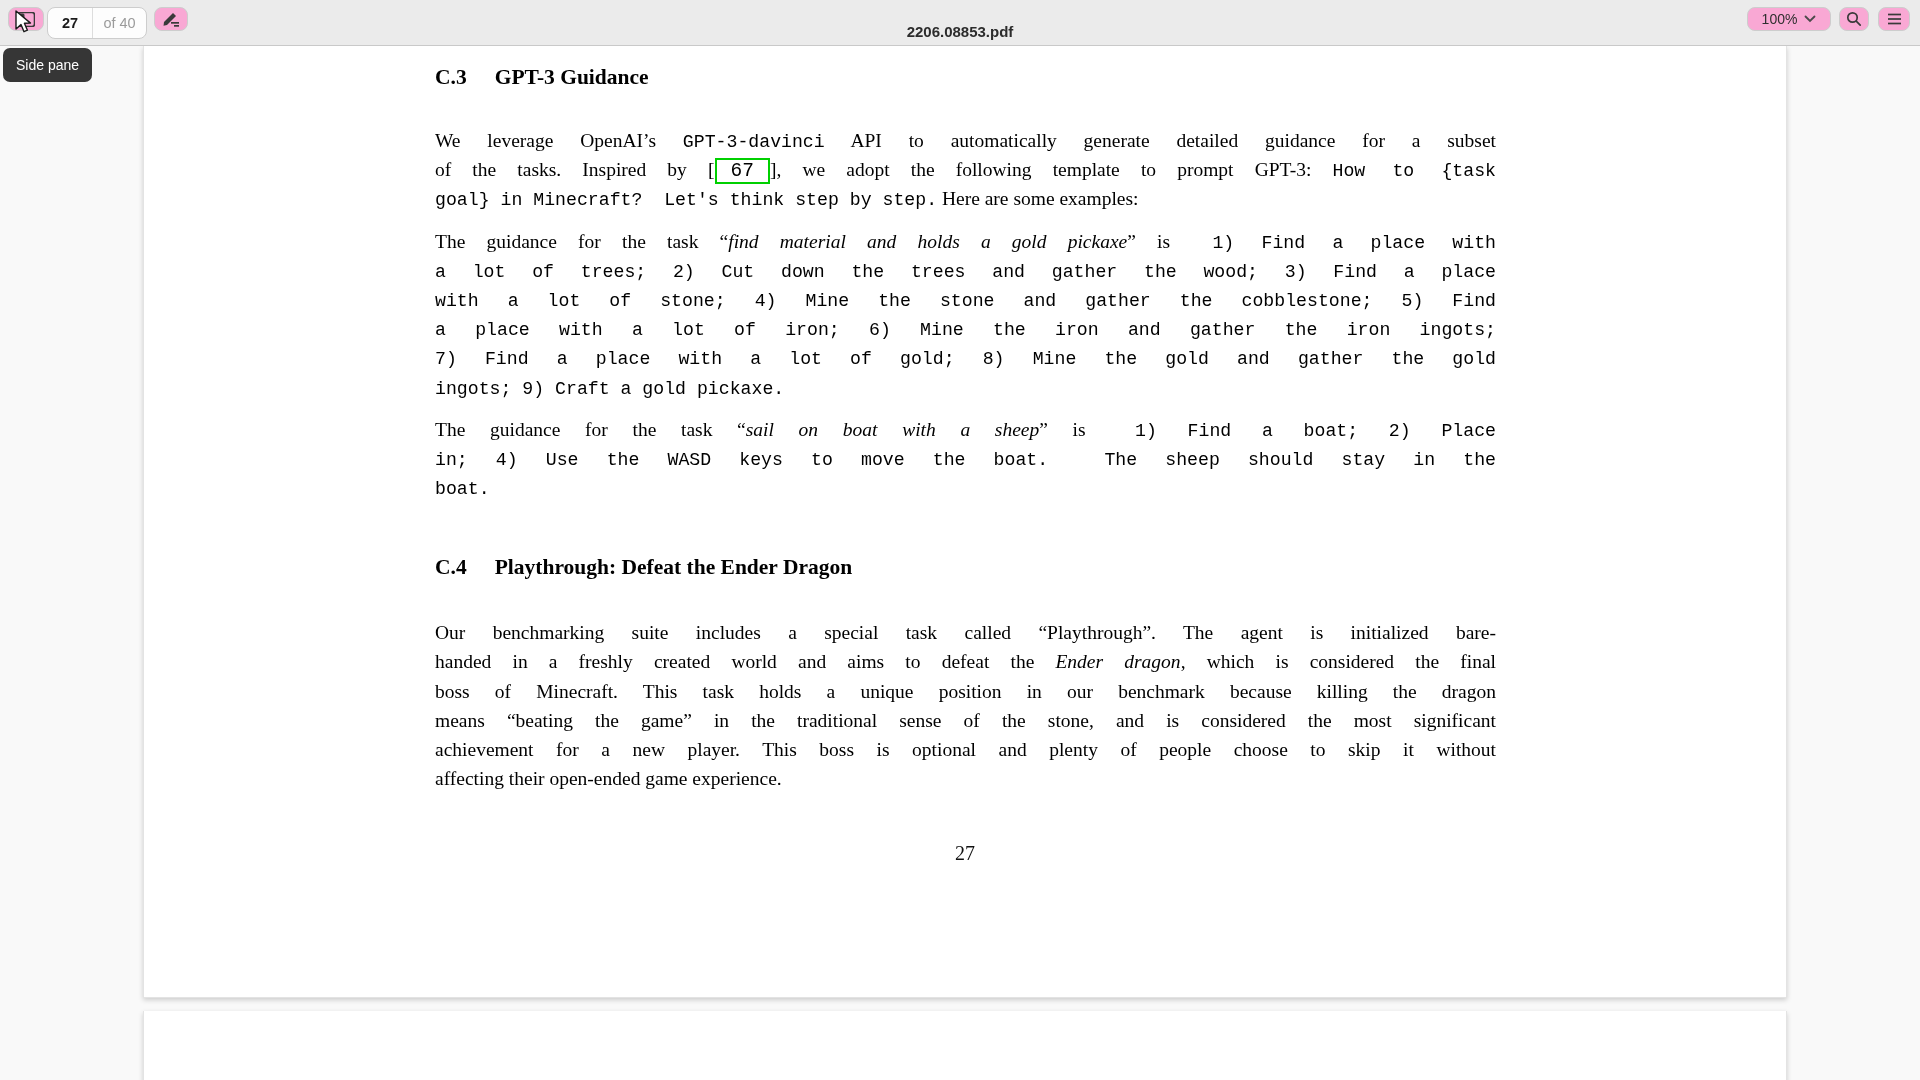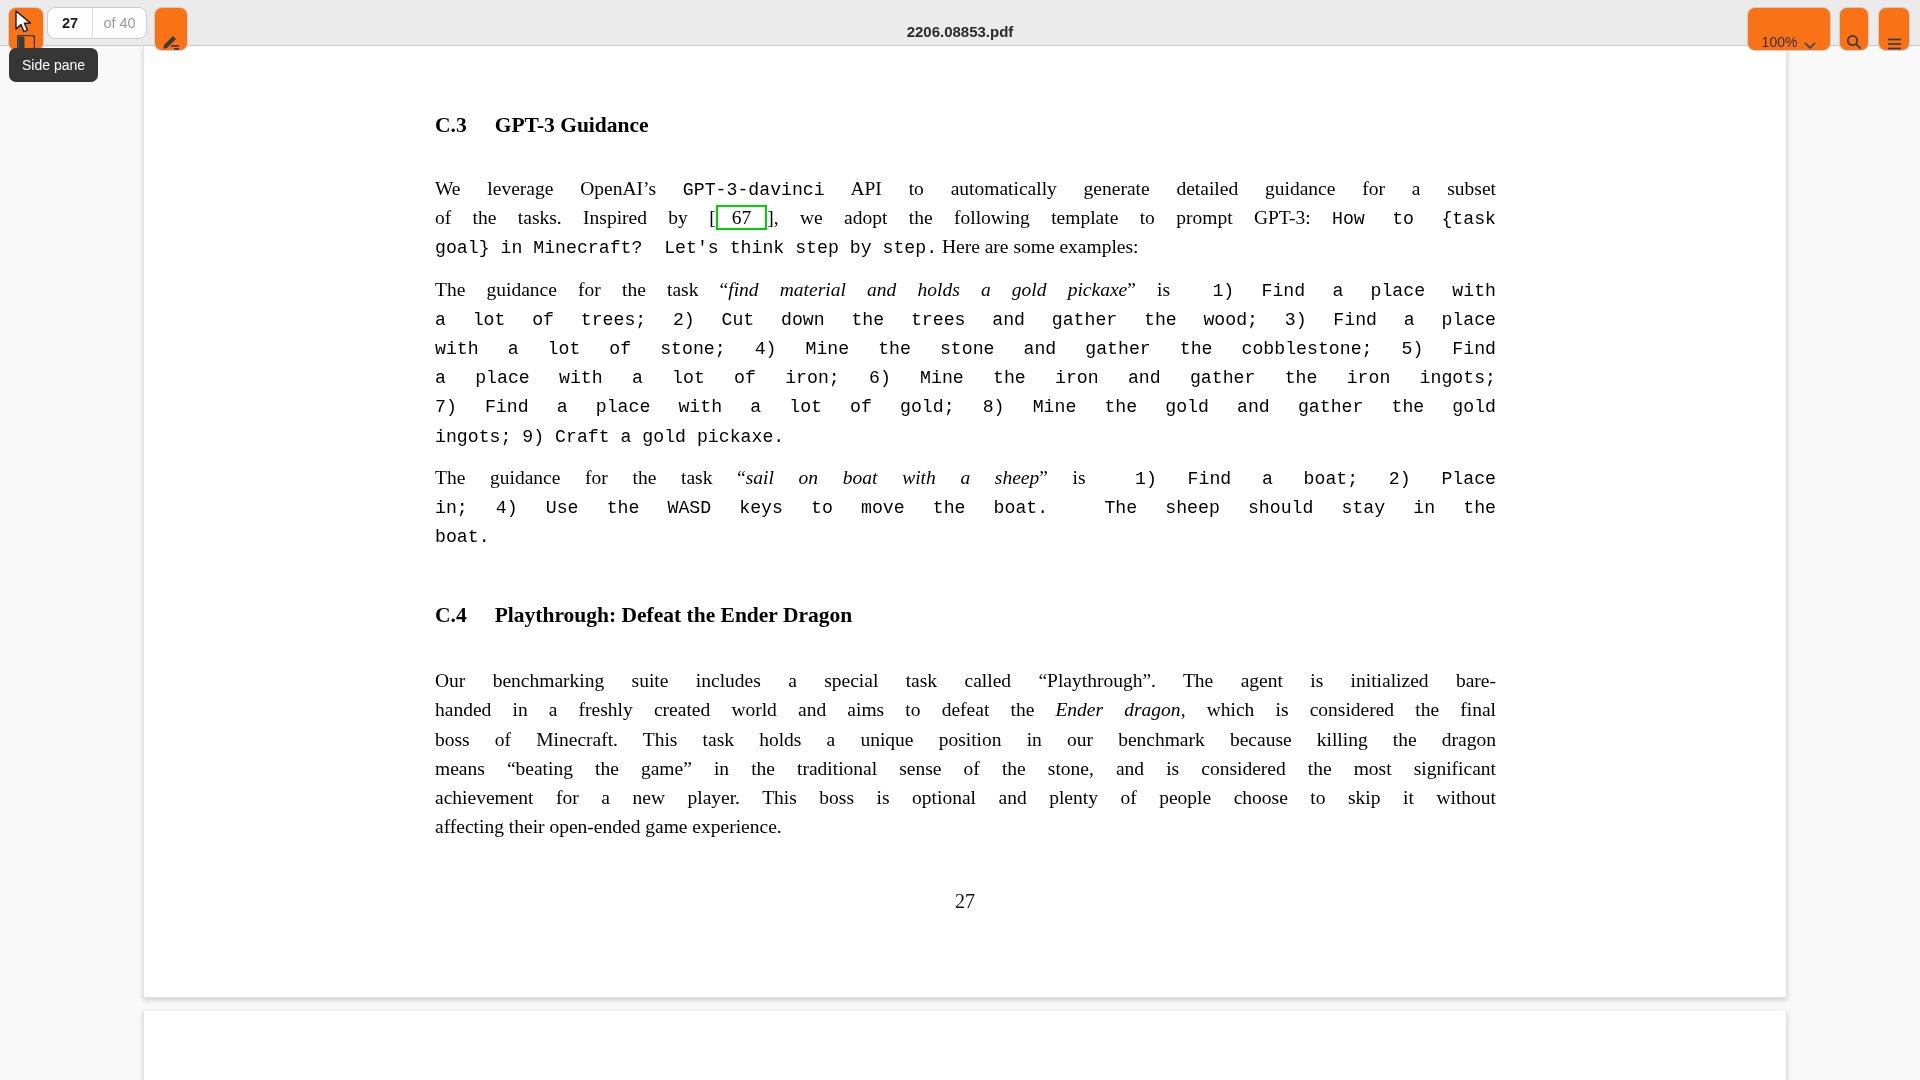--- a/index.html
+++ b/index.html
@@ -2,71 +2,71 @@
 <html style="--link-green: #00d000;"><head>
 <meta charset="utf-8">
 <style>
   * { margin:0; padding:0; box-sizing:border-box; }
   html,body { width:1920px; height:1080px; overflow:hidden; background:#f9f9f9;
               font-family:"Liberation Sans", sans-serif; }
 
   
   .toolbar { position:absolute; left:0; top:0; width:1920px; height:46px;
              background:#ebebeb; border-bottom:1px solid #c9c9c9; z-index:20; }
-  .tb-btn { position:absolute; top:7px; height:44px; background:#f97316;
+  .tb-btn { position:absolute; top:7px; height:24px; background:#f9a8d4;
             border:1px solid #cdcdcd; border-radius:8px; display:flex;
-            align-items:flex-end; justify-content:center; cursor:pointer; color:#3a3a3a; }
+            align-items:center; justify-content:center; cursor:pointer; color:#3a3a3a; }
   .btn-sidepane { left:8px;  width:36px; }
   .btn-annot    { left:154px; width:34px; }
   .page-pill { position:absolute; left:47px; top:7px; width:100px; height:32px;
                background:#fdfdfd; border:1px solid #cdcdcd; border-radius:8px;
                display:flex; align-items:stretch; overflow:hidden; }
   .page-cur { width:44px; display:flex; align-items:center; justify-content:center;
               font-size:14.5px; font-weight:bold; color:#1b1b1b; }
   .page-total { flex:1; display:flex; align-items:center; justify-content:center;
                 font-size:14.5px; color:#9b9b9b; border-left:1px solid #dddddd; }
   .tb-title { position:absolute; left:0; right:0; top:0; height:62px; display:flex;
               align-items:center; justify-content:center; font-size:15px;
               font-weight:bold; color:#2c2c2c; pointer-events:none; }
   .zoom-pill { left:1747px; width:84px; gap:7px; font-size:14px; color:#2f2f2f; }
   .btn-search { left:1839px; width:30px; }
   .btn-menu   { left:1878px; width:32px; }
 
   
-  .tooltip { position:absolute; left:9px; top:48px; z-index:30; background:#363636;
+  .tooltip { position:absolute; left:3px; top:48px; z-index:30; background:#363636;
              color:#ffffff; font-size:14px; padding:9px 13px; border-radius:7px; }
 
   
   .cursor { position:absolute; left:13px; top:10px; z-index:40; pointer-events:none; }
 
   
   .viewport { position:absolute; left:0; top:46px; width:1920px; height:1034px;
               background:#f9f9f9; overflow:hidden; }
   .pdf-page { position:absolute; left:143px; width:1644px; background:#ffffff;
               border:1px solid #e3e3e3; border-top:none;
               box-shadow:0 2px 5px rgba(0,0,0,0.18); }
   .page-one { top:0; height:952px; }
   .page-two { top:965px; height:120px; }
-  .page-inner { padding:18px 290px 0 291px; color:#000;margin-top:48px; }
+  .page-inner { padding:18px 290px 0 291px; color:#000; }
 
   
   .sec-heading { font-family:"Liberation Serif", serif; font-weight:bold;
                  font-size:21.5px; line-height:27px; color:#000; }
   .sec-heading .sec-num { margin-right:28px; }
   .h-c3 { margin-bottom:35px; }
   .h-c4 { margin-top:52px; margin-bottom:37px; }
   .para { font-family:"Liberation Serif", serif; font-size:19.5px; color:#000; }
   .para-gap { margin-bottom:13px; }
   .line { line-height:29.2px; height:29.2px; white-space:nowrap; }
   .line.just { white-space:normal; text-align:justify; text-align-last:justify; }
   .seg-serif { font-family:"Liberation Serif", serif; font-size:19.5px; }
   .seg-italic { font-family:"Liberation Serif", serif; font-size:19.5px; font-style:italic; }
   .seg-mono { font-family:"Liberation Mono", monospace; font-size:18.2px; }
   .cite-wrap { font-family:"Liberation Serif", serif; font-size:19.5px; }
-  .cite-box { border:2px solid var(--link-green, #00d000); padding:0 14px; }
+  .cite-box { border:2px solid var(--link-green, #00d000); padding:0 14px;font-family:Liberation Mono, monospace; }
   .page-number { margin-top:49px; text-align:center;
                  font-family:"Liberation Serif", serif; font-size:20px; color:#111; }
   svg { display:block; }
 </style>
 </head>
 <body>
 
 <div class="toolbar">
 
   <div class="tb-btn btn-sidepane">

